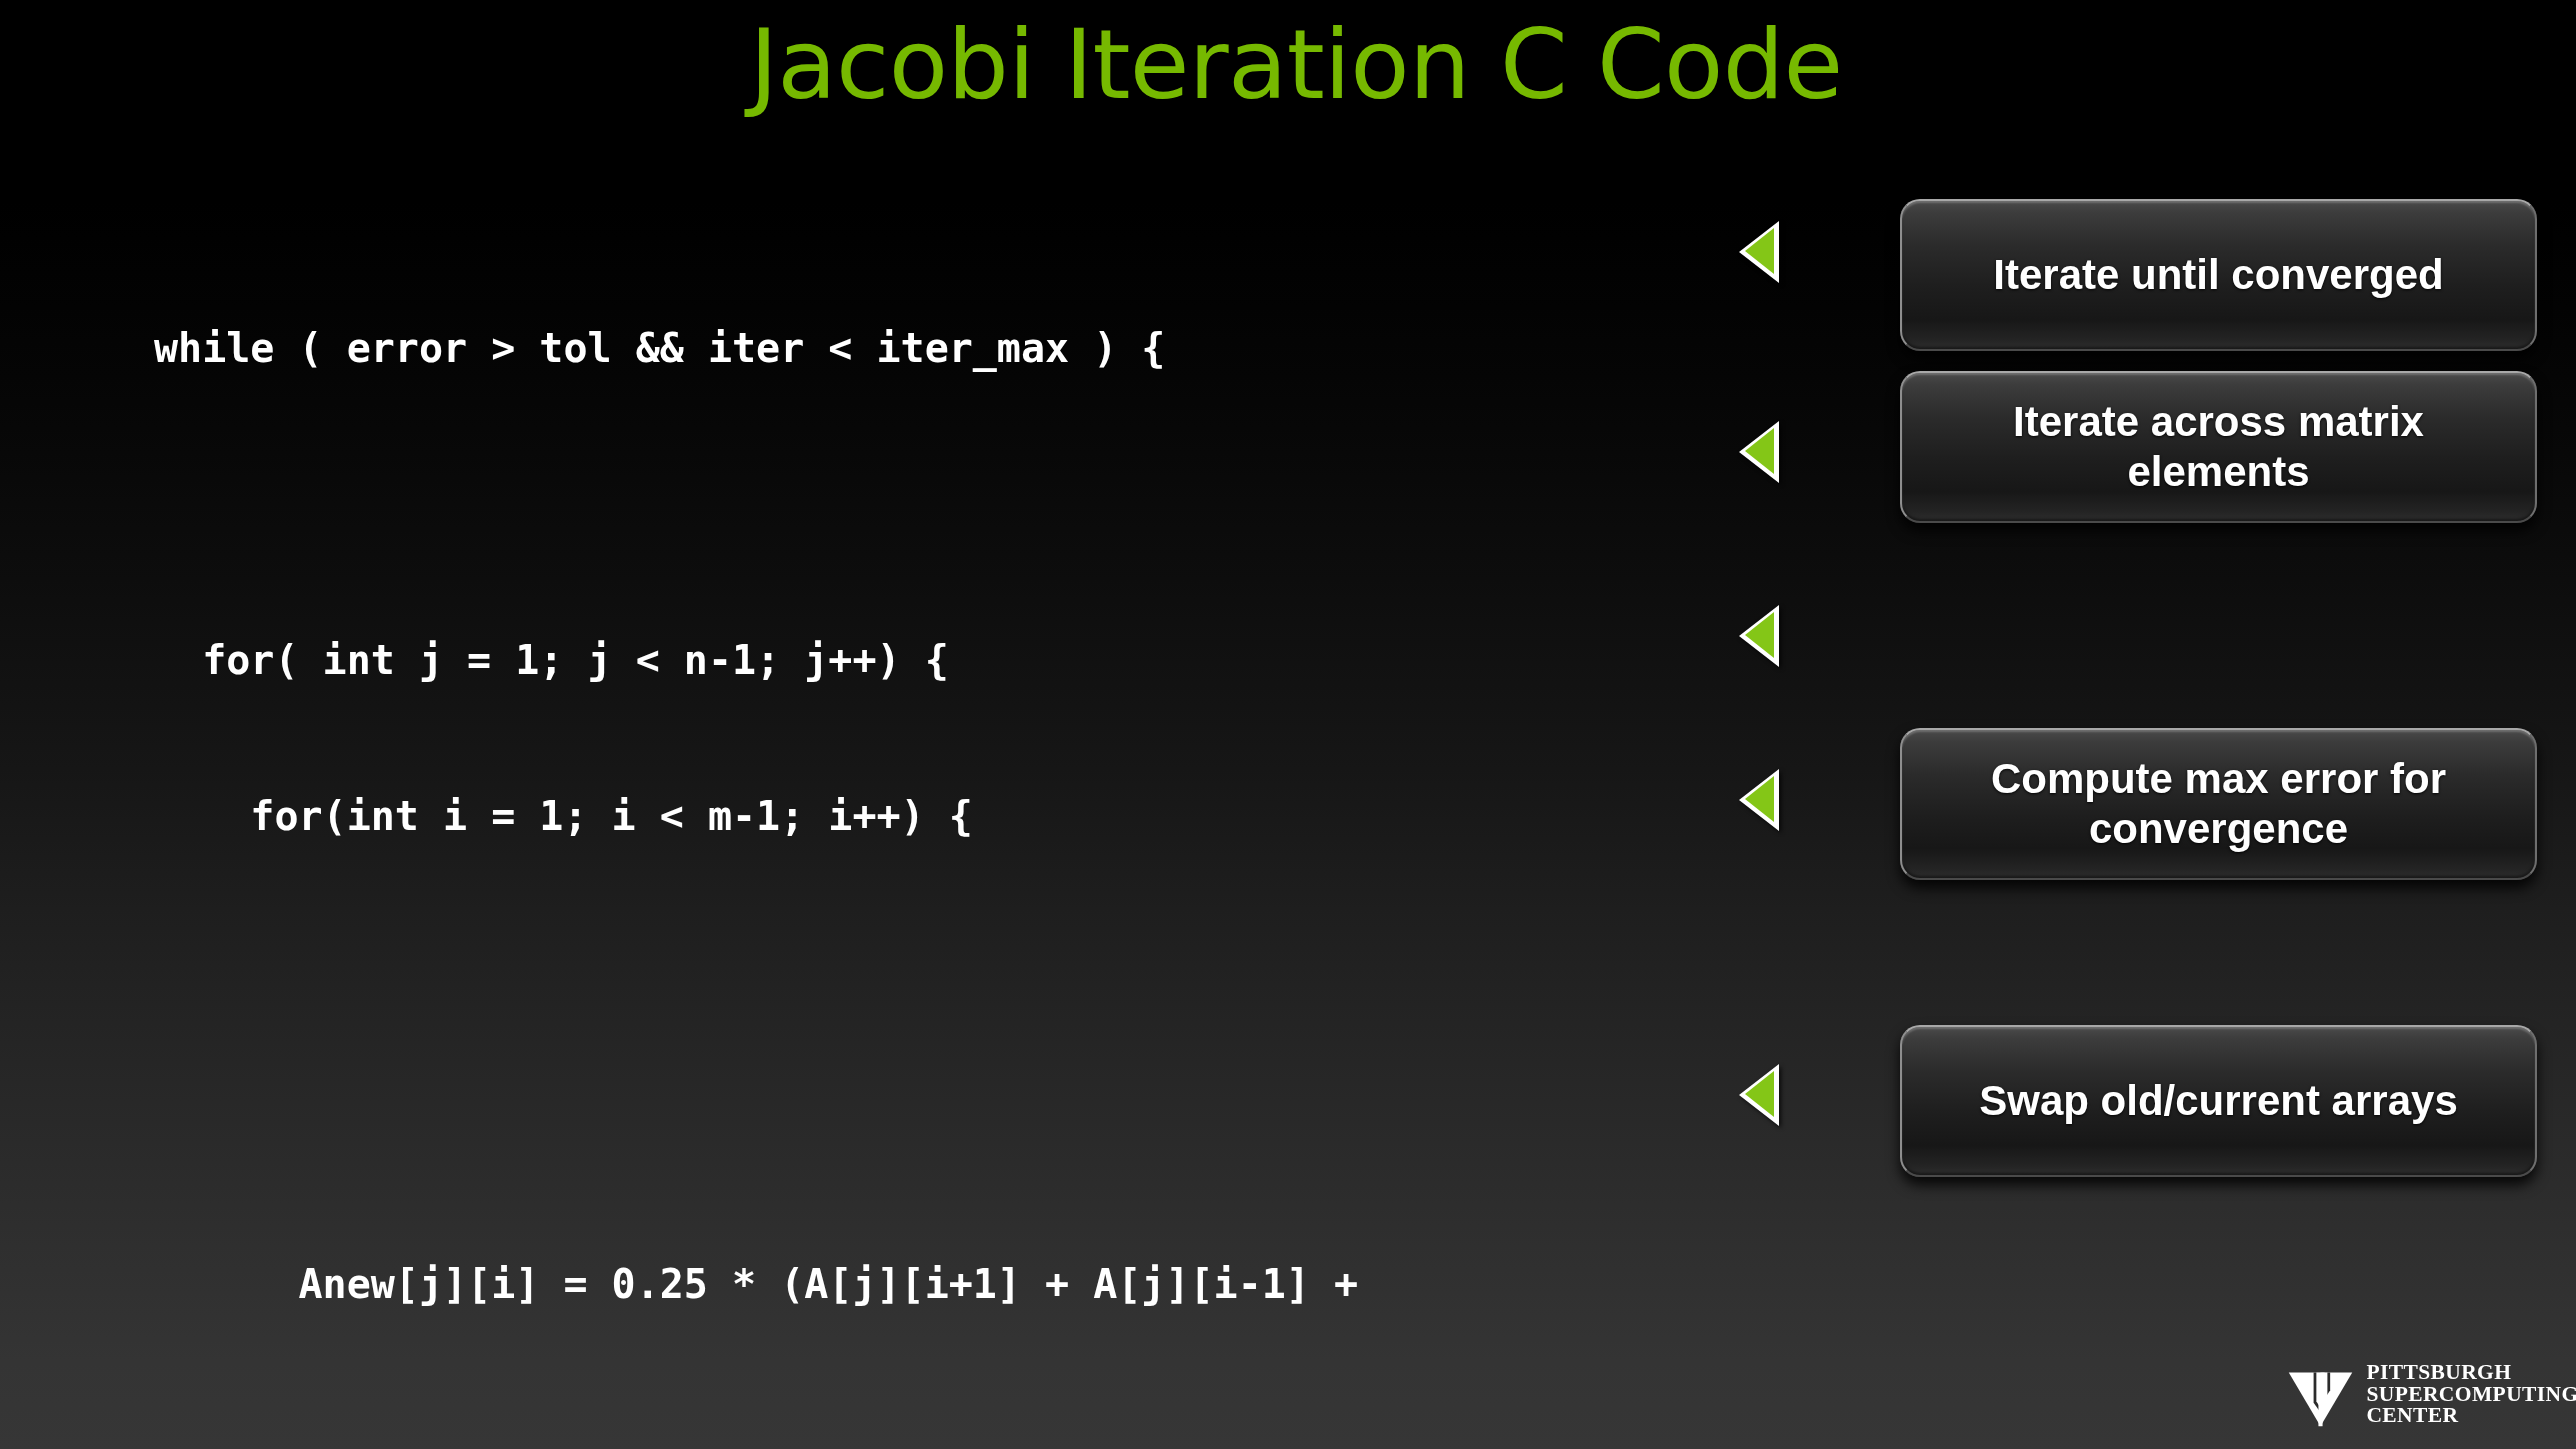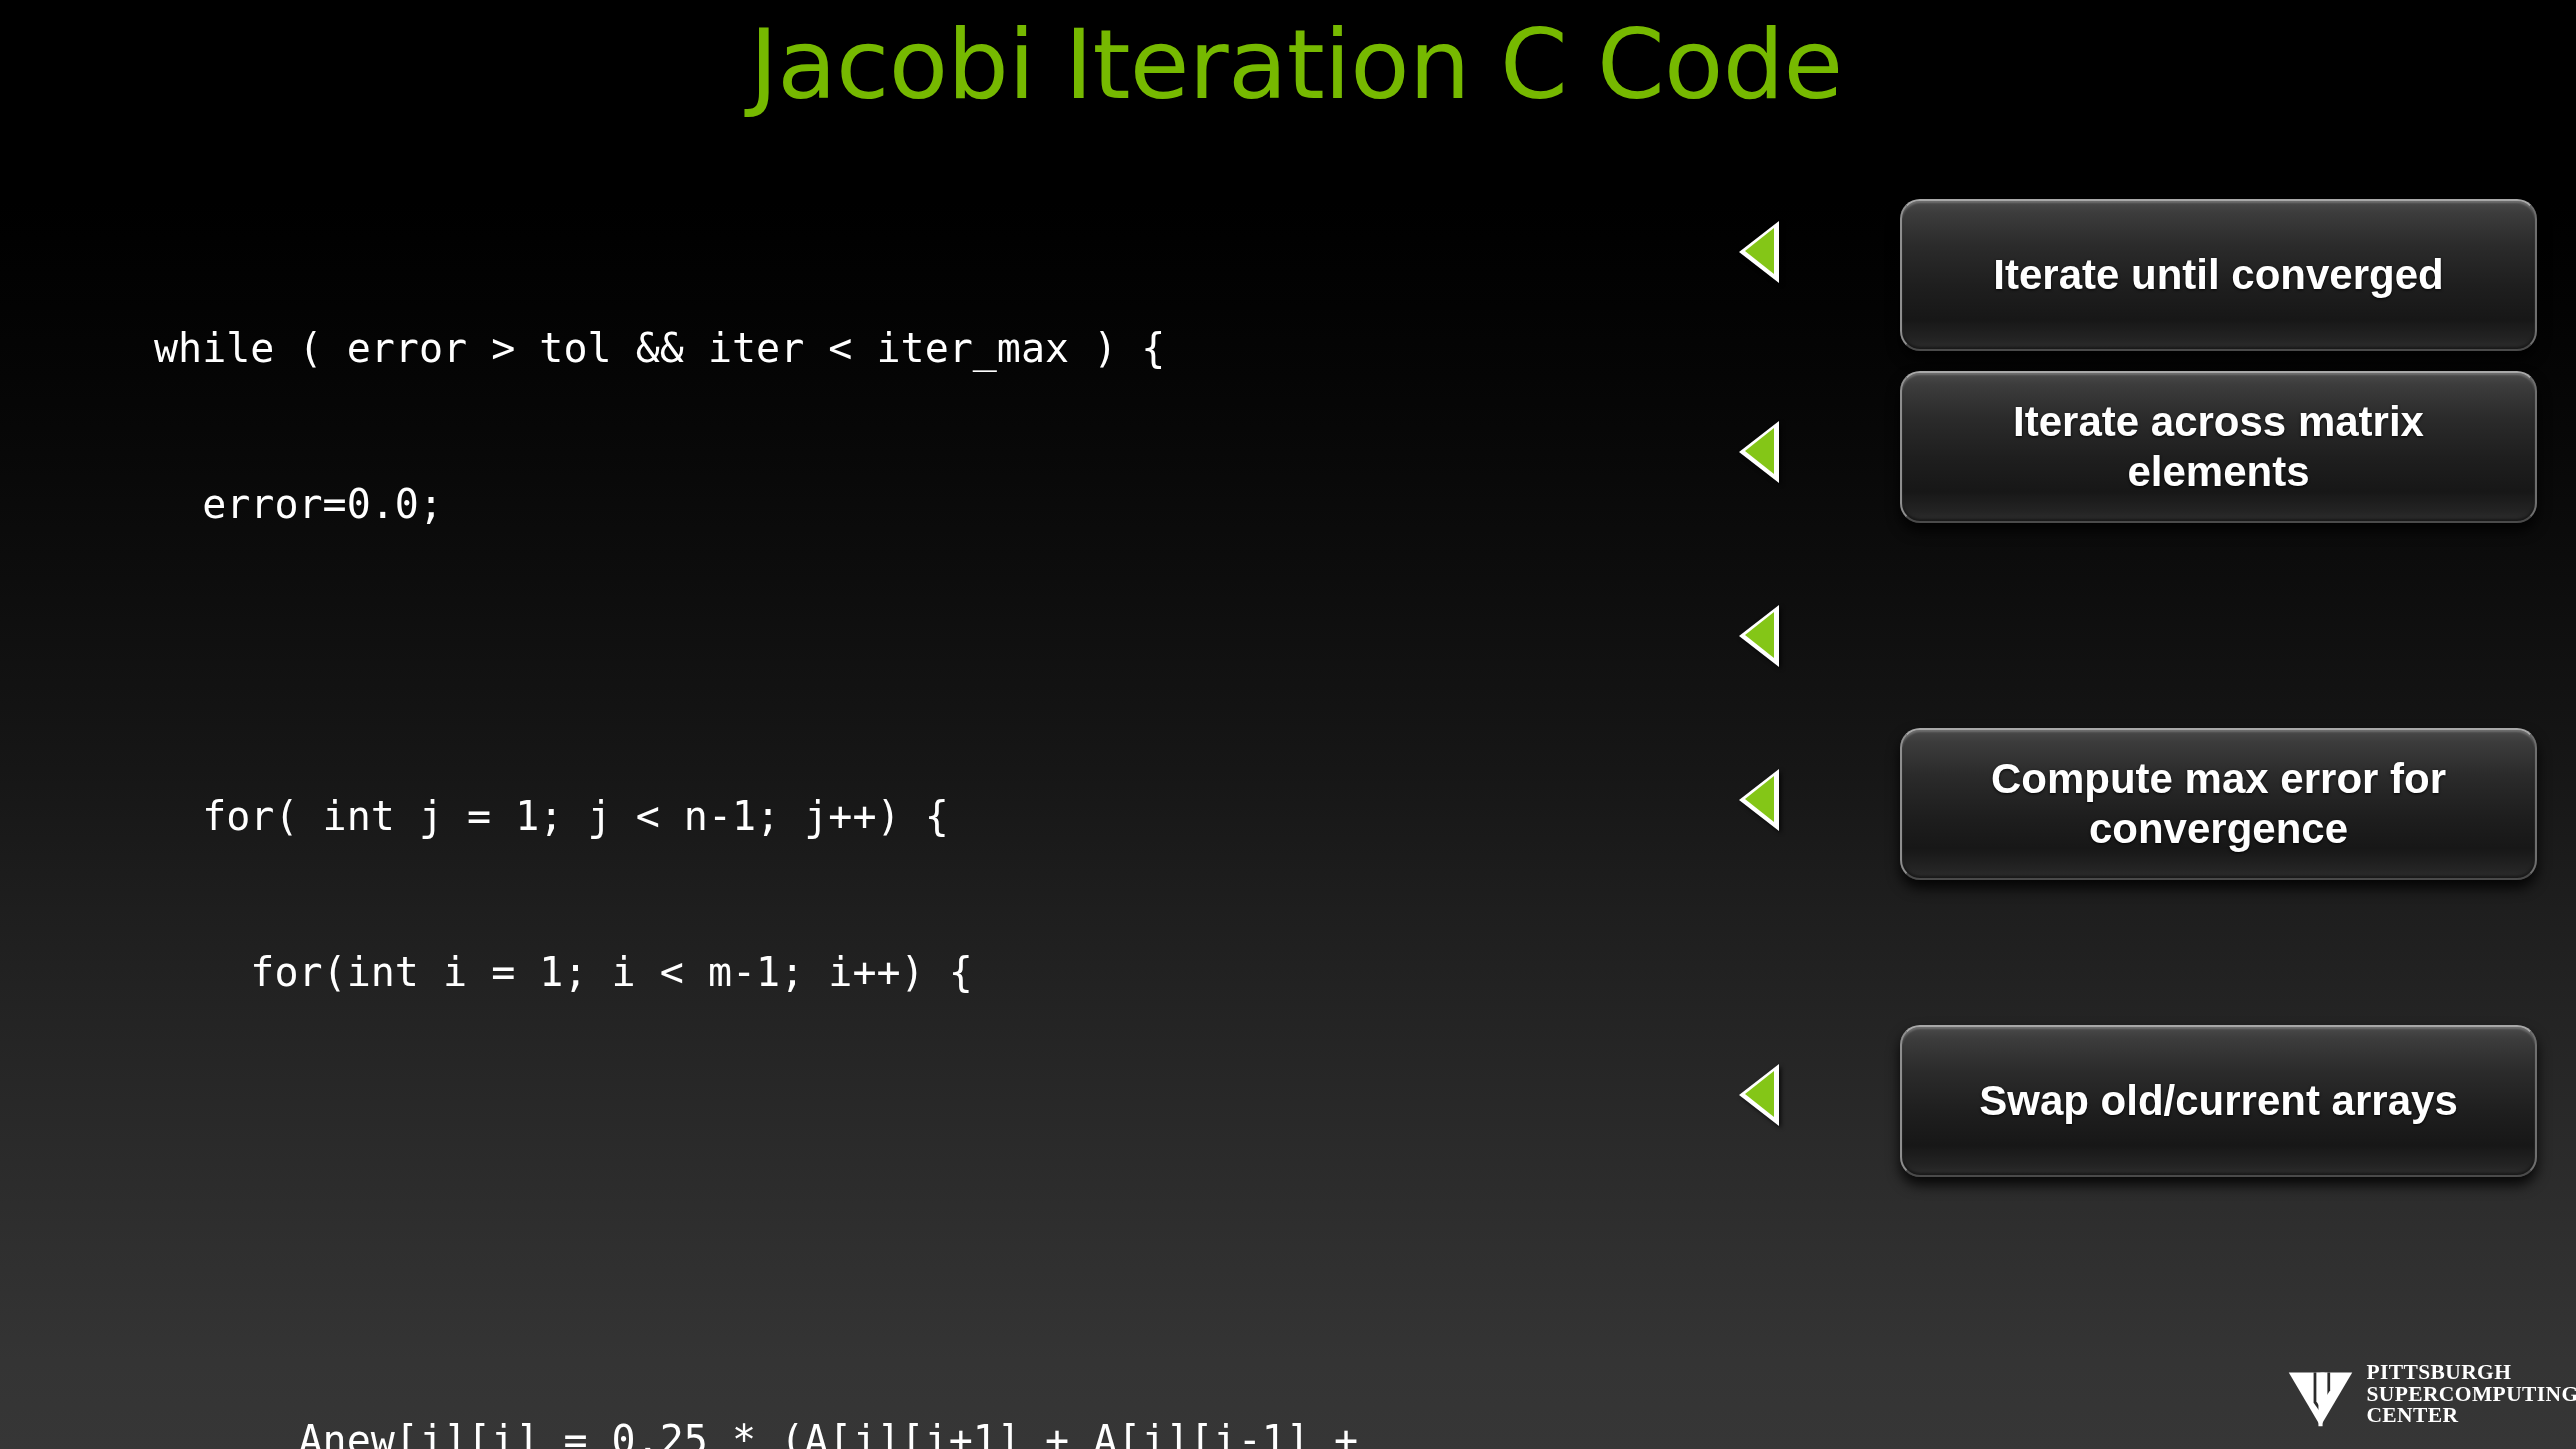--- a/index.html
+++ b/index.html
@@ -53,20 +53,21 @@
     font-size: 40px;
     line-height: 52px;
     color: #ffffff;
     white-space: pre;
     letter-spacing: 0px;
   }
   #code-block .code-line {
     display: block;
     height: 52px;
     white-space: pre;
+    font-weight: bold;
   }
   #code-block .code-line.blank {
     height: 52px;
   }
 
   
   .arrow {
     position: absolute;
     width: 0;
     height: 0;
@@ -150,21 +151,20 @@
 </style>
 </head>
 <body>
 
 <div id="slide">
 
   <div id="slide-title">Jacobi Iteration C Code</div>
 
   <div id="code-block">
     <span class="code-line">while ( error &gt; tol &amp;&amp; iter &lt; iter_max ) {</span>
-    <span class="code-line">  error=0.0;</span>
     <span class="code-line blank"></span>
     <span class="code-line">  for( int j = 1; j &lt; n-1; j++) {</span>
     <span class="code-line">    for(int i = 1; i &lt; m-1; i++) {</span>
     <span class="code-line blank"></span>
     <span class="code-line blank"></span>
     <span class="code-line">      Anew[j][i] = 0.25 * (A[j][i+1] + A[j][i-1] +</span>
     
     
     
     

